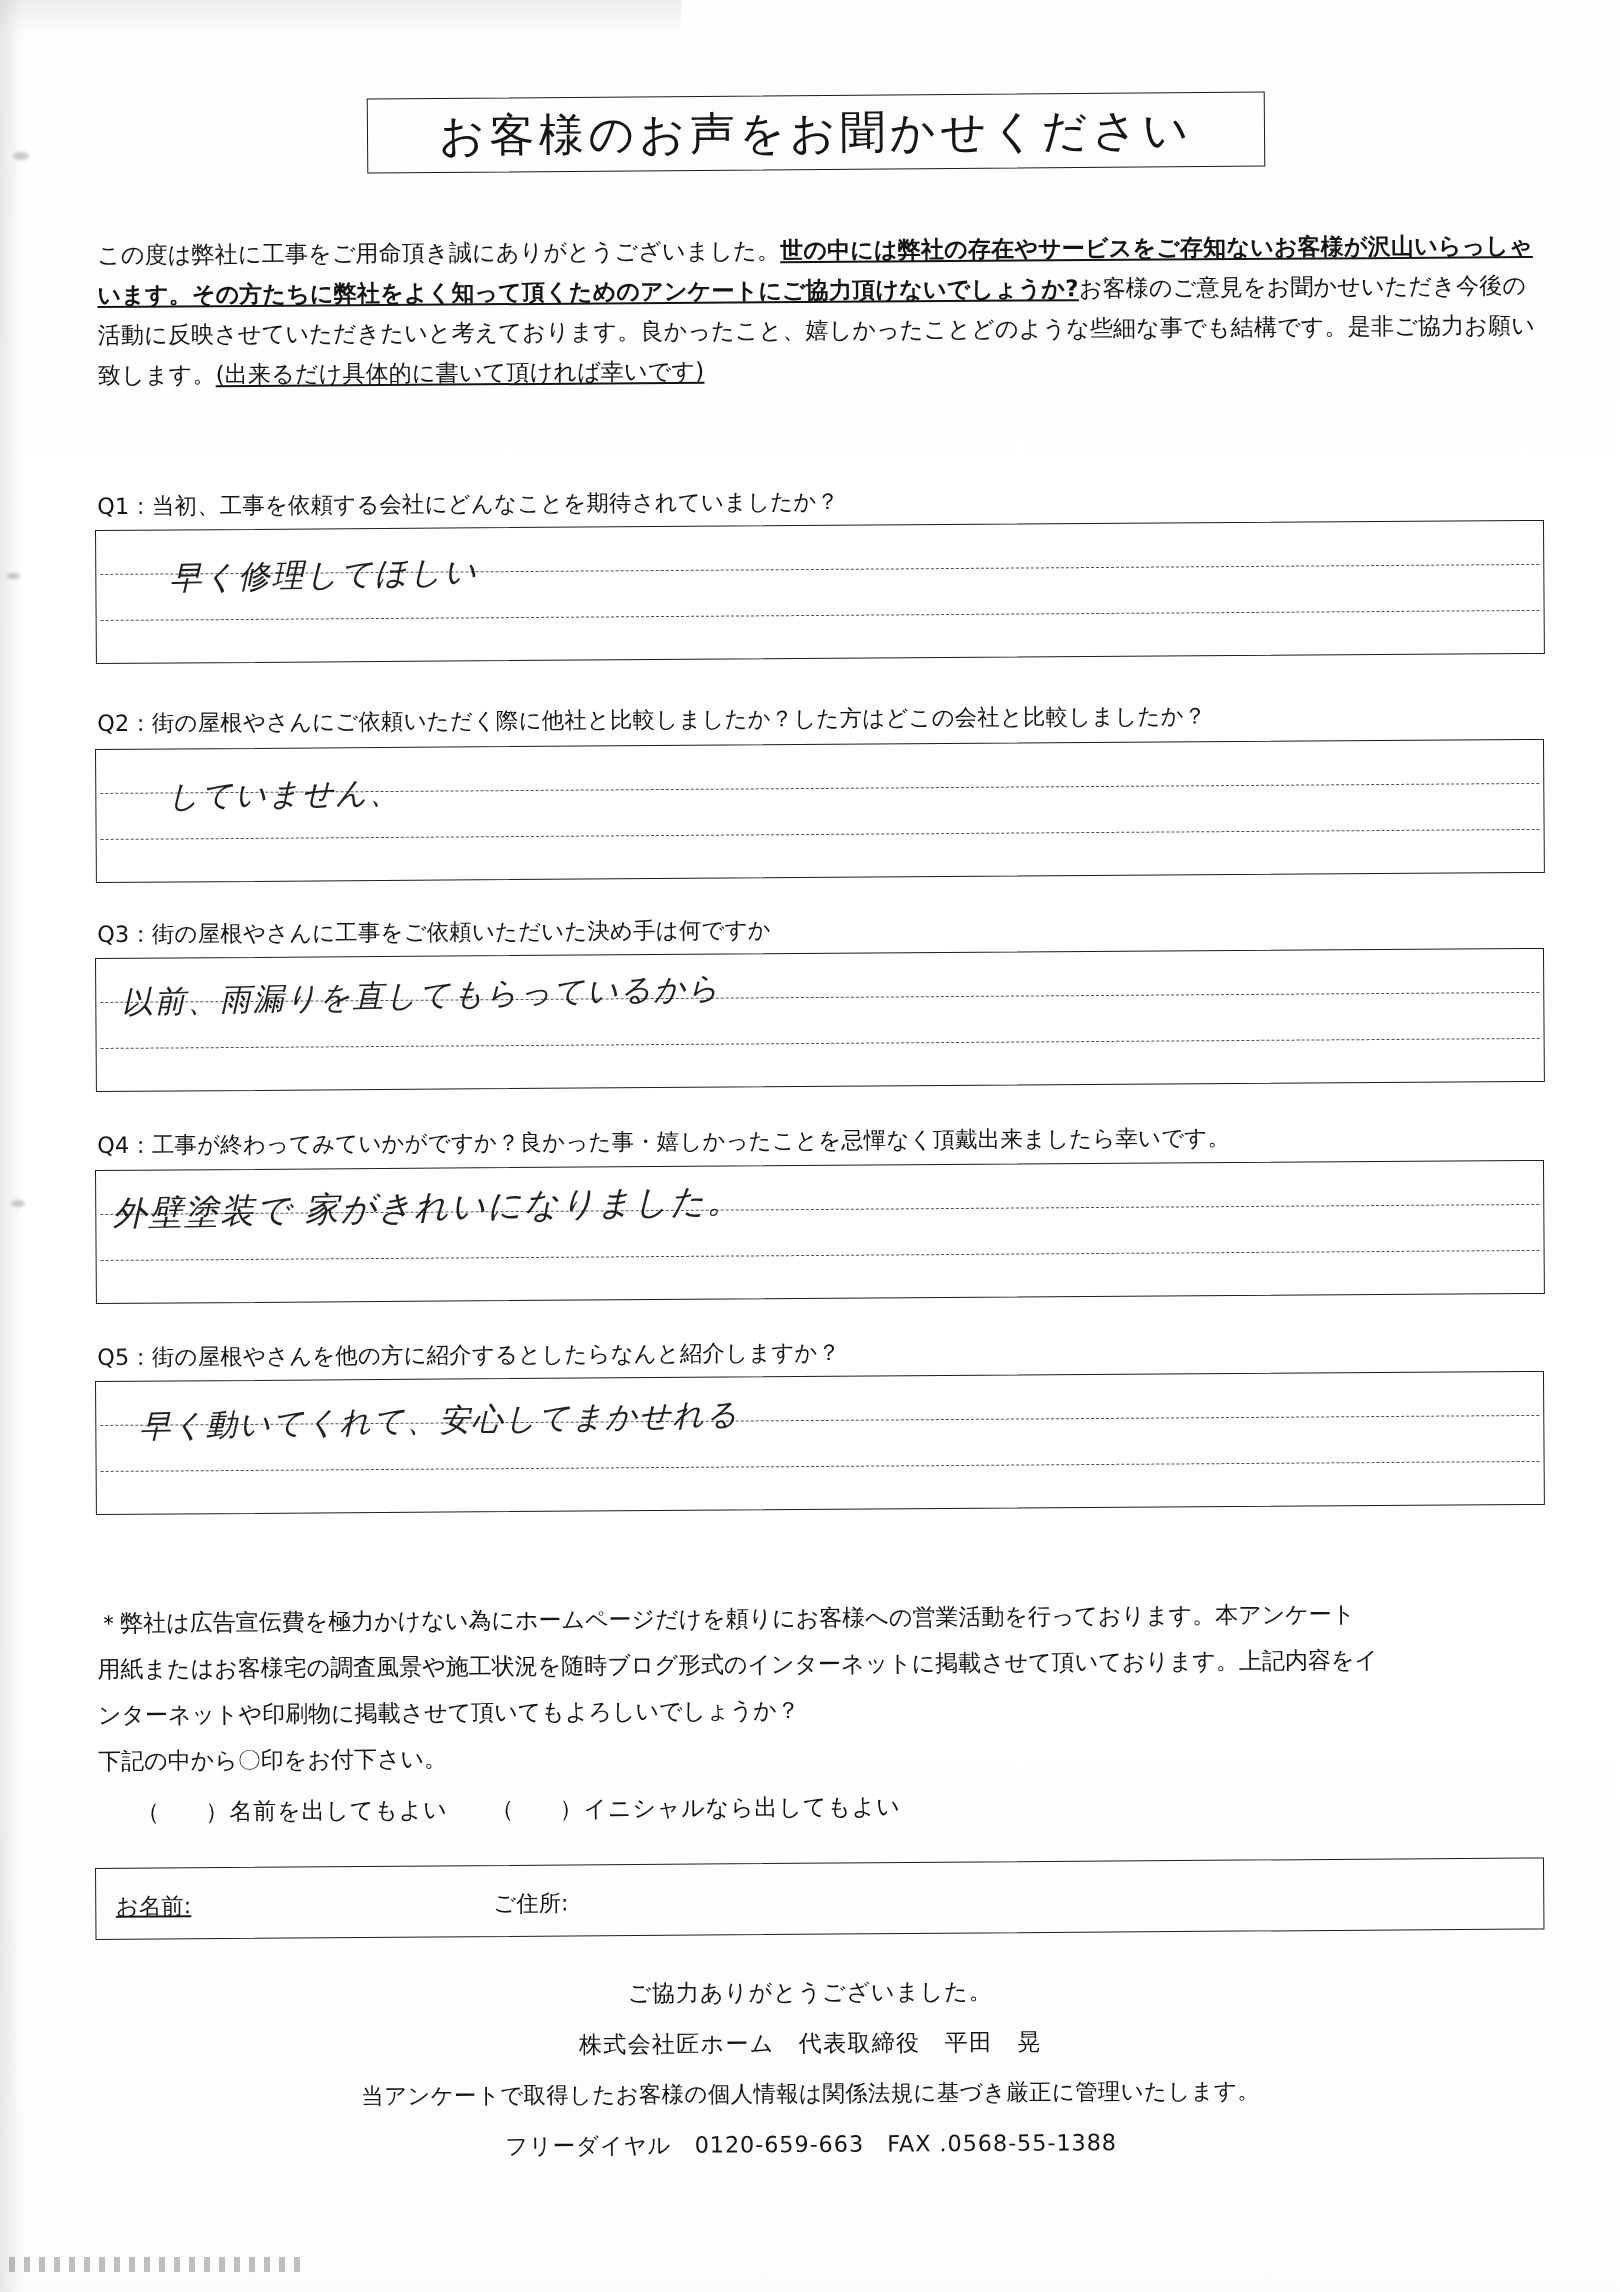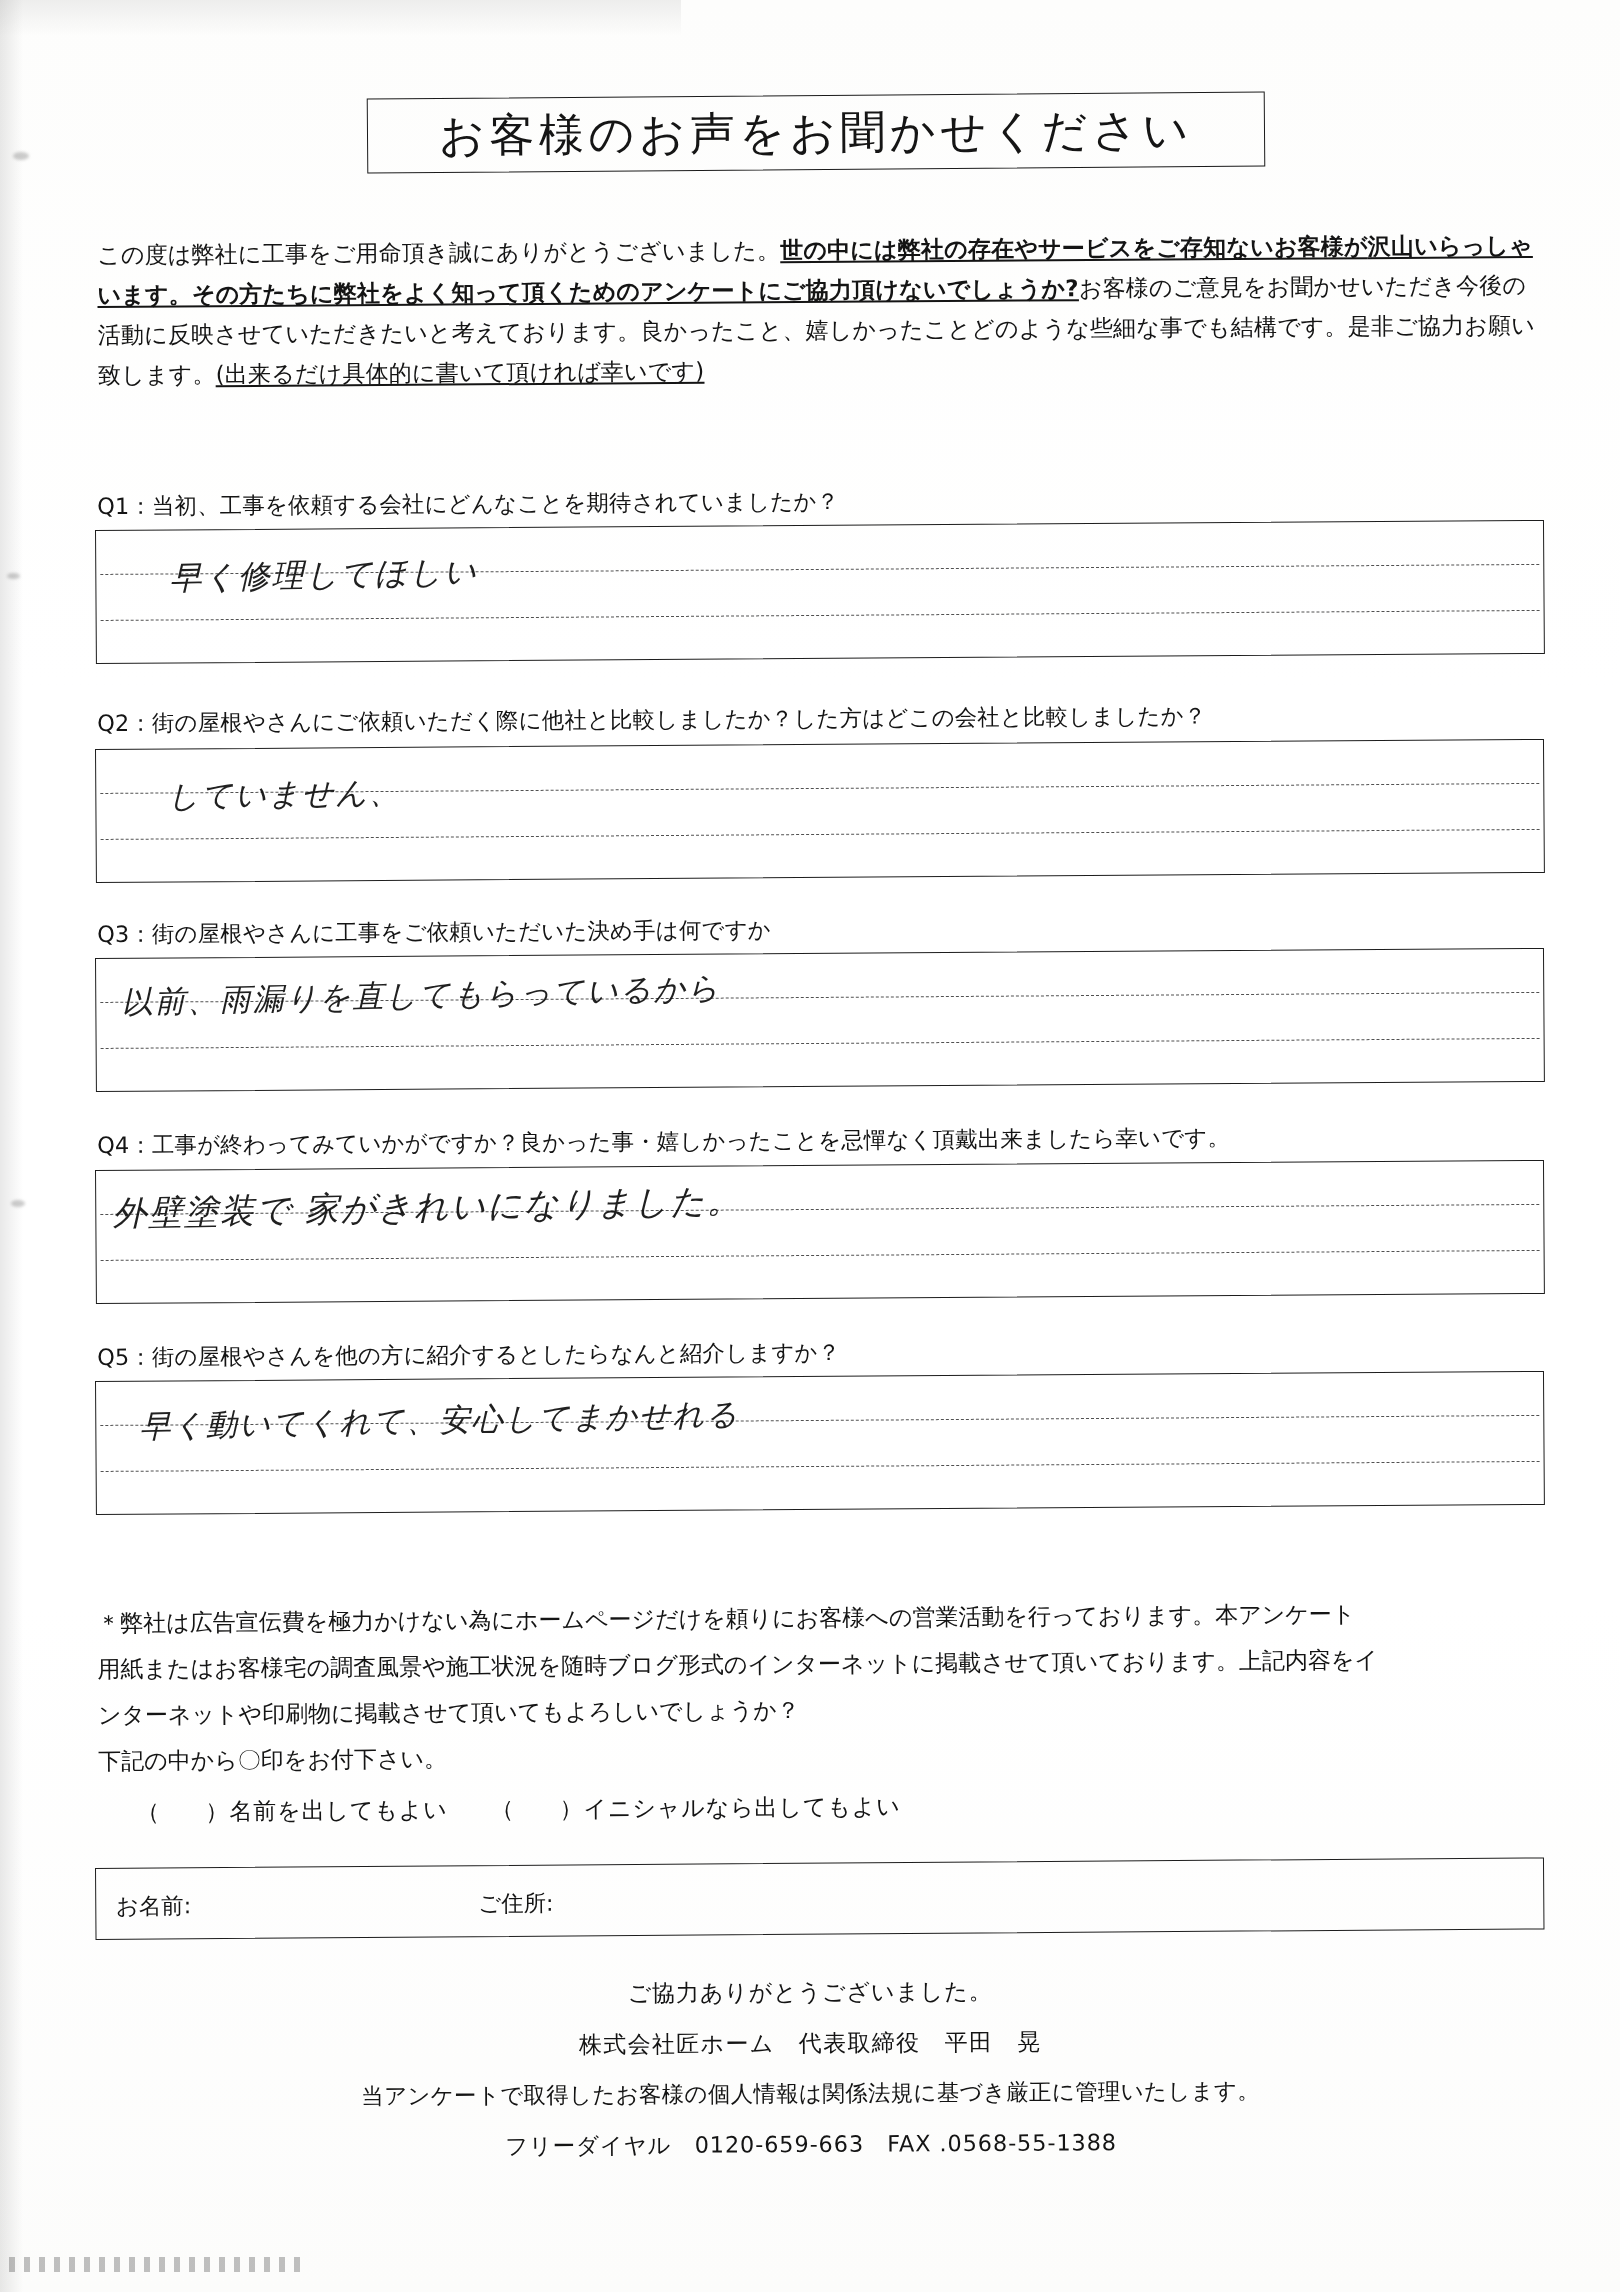--- a/index.html
+++ b/index.html
@@ -258,22 +258,22 @@
       <span class="notice-line">＊弊社は広告宣伝費を極力かけない為にホームページだけを頼りにお客様への営業活動を行っております。本アンケート</span>
       <span class="notice-line">用紙またはお客様宅の調査風景や施工状況を随時ブログ形式のインターネットに掲載させて頂いております。上記内容をイ</span>
       <span class="notice-line">ンターネットや印刷物に掲載させて頂いてもよろしいでしょうか？</span>
       <span class="notice-line">下記の中から〇印をお付下さい。</span>
       <span class="notice-line choices">
         <span>（</span><span class="gap"></span><span>）名前を出してもよい</span><span class="sep"></span><span>（</span><span class="gap"></span><span>）イニシャルなら出してもよい</span>
       </span>
     </div>
 
     <div class="name-box">
-      <span class="lbl" style="left:19.7px;">お名前:</span>
-      <span class="lbl" style="left:382px;">ご住所:</span>
+      <span class="lbl" style="left:19.7px;text-decoration:underline;">お名前:</span>
+      <span class="lbl" style="left:397px;">ご住所:</span>
     </div>
 
     <div class="footer">
       <div class="f1">ご協力ありがとうございました。</div>
       <div class="f2">株式会社匠ホーム　代表取締役　平田　晃</div>
       <div class="f3">当アンケートで取得したお客様の個人情報は関係法規に基づき厳正に管理いたします。</div>
       <div class="f4">フリーダイヤル　0120-659-663　FAX .0568-55-1388</div>
     </div>
 
   </div>

